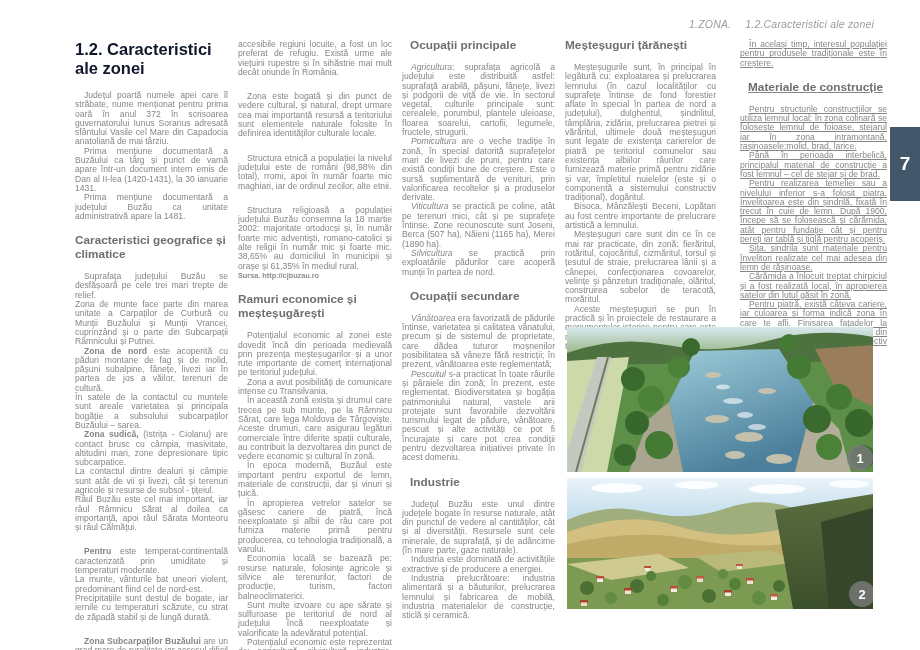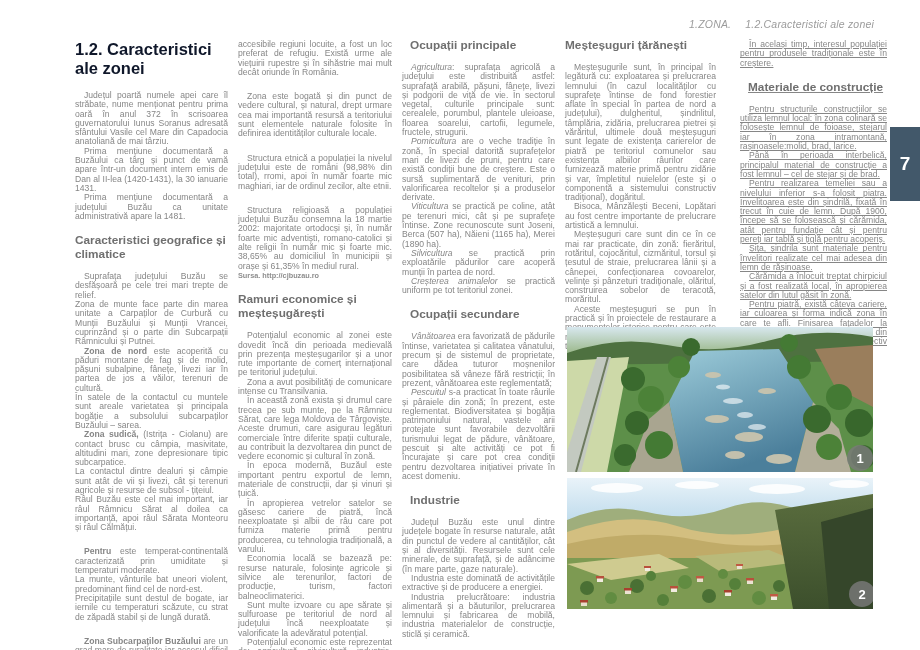--- a/index.html
+++ b/index.html
@@ -98,21 +98,20 @@
     <p class="ind">Sunt multe izvoare cu ape sărate și sulfuroase pe teritoriul de nord al județului încă neexploatate și valorificate la adevăratul potențial.</p>
     <p class="ind">Potențialul economic este reprezentat de: agricultură, silvicultură, industrie, turism și piscicultură.</p>
   </div>
 
   <div class="col" style="left:402px; width:153px; top:38px;">
     <h2 class="first hind">Ocupații principale</h2>
     <p class="ind"><i>Agricultura</i><span>: suprafața agricolă a județului este distribuită astfel: suprafață arabilă, pășuni, fânețe, livezi și podgorii de viță de vie. În sectorul vegetal, culturile principale sunt: cerealele, porumbul, plantele uleioase, floarea soarelui, cartofii, legumele, fructele, strugurii.</span></p>
     <p class="ind"><i>Pomicultura</i><span> are o veche tradiție în zonă, în special datorită suprafețelor mari de livezi de pruni, pentru care există condiții bune de creștere. Este o sursă suplimentară de venituri, prin valorificarea recoltelor și a produselor derivate.</span></p>
     <p class="ind"><i>Viticultura</i><span> se practică pe coline, atât pe terenuri mici, cât și pe suprafețe întinse. Zone recunoscute sunt Joseni, Berca (507 ha), Năieni (1165 ha), Merei (1890 ha).</span></p>
     <p class="ind"><i>Silvicultura</i><span> se practică prin exploatările pădurilor care acoperă munții în partea de nord.</span></p>
-    <p class="ind"><i>Creșterea animalelor</i><span> se practică uniform pe tot teritoriul zonei.</span></p>
     <h2 class="hind">Ocupații secundare</h2>
     <p class="ind"><i>Vânătoarea</i><span> era favorizată de pădurile întinse, varietatea și calitatea vânatului, precum și de sistemul de proprietate, care dădea tuturor moșnenilor posibilitatea să vâneze fără restricții; în prezent, vânătoarea este reglementată;</span></p>
     <p class="ind"><i>Pescuitul</i><span> s-a practicat în toate râurile și pâraiele din zonă; în prezent, este reglementat. Biodiversitatea și bogăția patrimoniului natural, vastele arii protejate sunt favorabile dezvoltării turismului legat de pădure, vânătoare, pescuit și alte activități ce pot fi încurajate și care pot crea condiții pentru dezvoltarea inițiativei private în acest domeniu.</span></p>
     <h2 class="hind">Industrie</h2>
     <p class="ind">Județul Buzău este unul dintre județele bogate în resurse naturale, atât din punctul de vedere al cantităților, cât și al diversității. Resursele sunt cele minerale, de suprafață, și de adâncime (în mare parte, gaze naturale).</p>
     <p class="ind">Industria este dominată de activitățile extractive și de producere a energiei.</p>
     <p class="ind">Industria prelucrătoare: industria alimentară și a băuturilor, prelucrarea lemnului și fabricarea de mobilă, industria materialelor de construcție, sticlă și ceramică.</p>
   </div>
 
   <div class="col" style="left:565px; width:151px; top:38px;">

